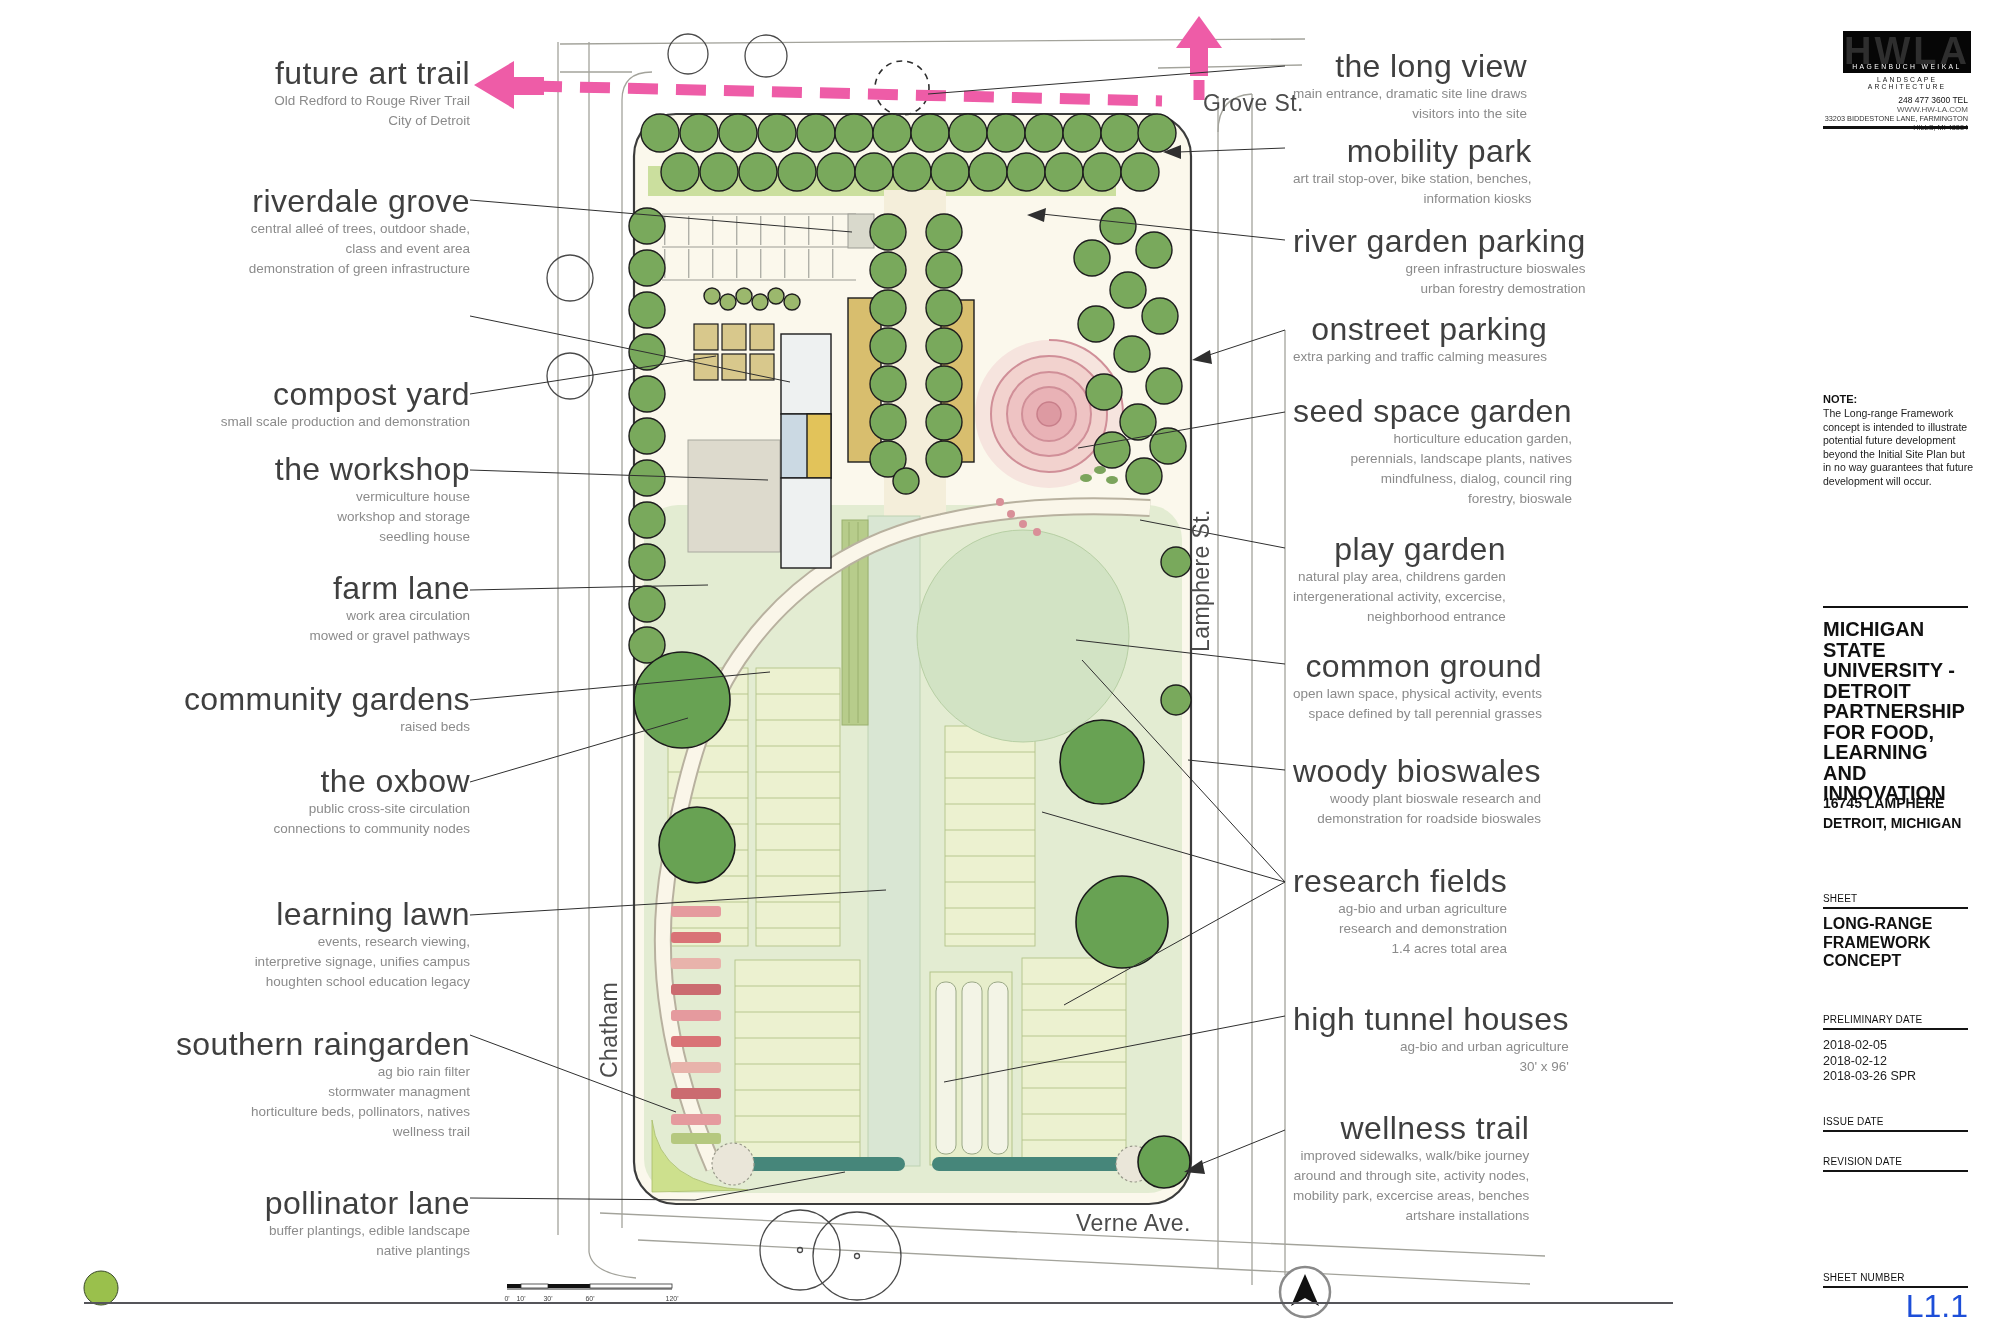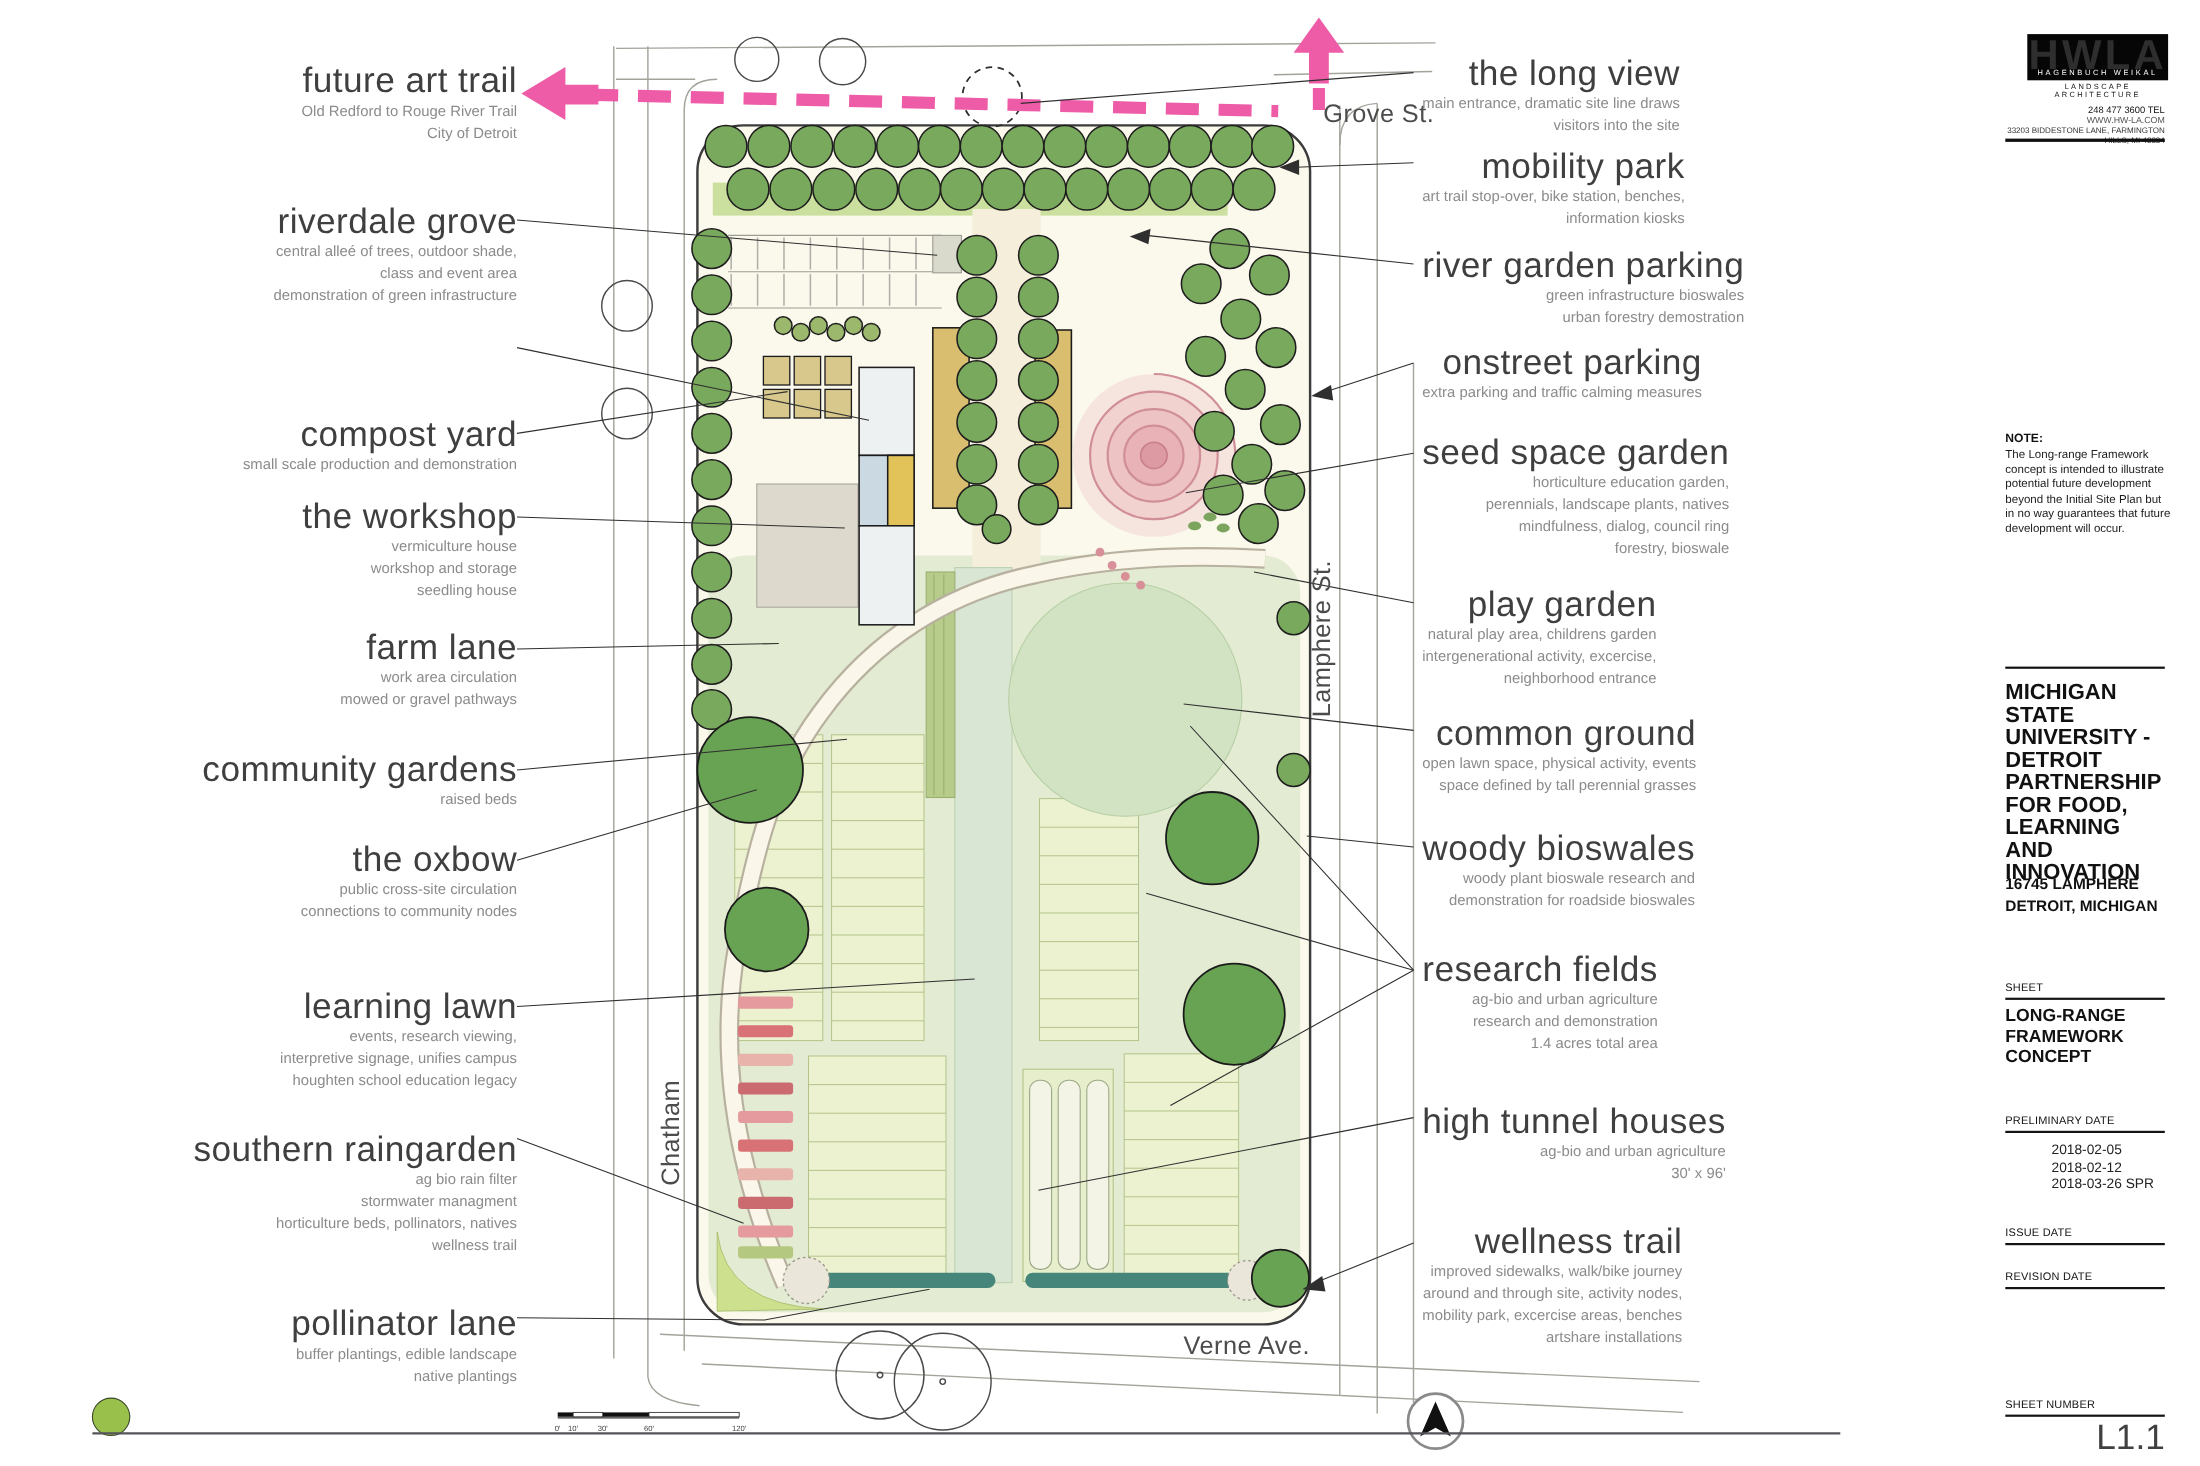--- a/index.html
+++ b/index.html
@@ -23,22 +23,22 @@
   .tb-contact .w{font-size:8px;color:#555;}
   .tb-contact .a{font-size:7.3px;color:#333;}
   .tb-rule{position:absolute;left:1823px;width:145px;background:#111;}
   .tb-note-label{left:1823px;top:393px;font-weight:bold;font-size:11px;}
   .tb-note{left:1823px;top:407px;width:152px;font-size:10.5px;line-height:13.6px;white-space:pre-line;color:#1c1c1c;}
   .tb-project{left:1823px;top:619px;width:152px;font-weight:bold;font-size:20px;line-height:20.5px;white-space:pre-line;}
   .tb-siteaddr{left:1823px;top:793px;width:152px;font-weight:bold;font-size:14px;line-height:20px;white-space:pre-line;}
   .tb-sec{left:1823px;width:145px;font-weight:normal;font-size:10px;letter-spacing:.2px;
           border-bottom:2px solid #141414;padding-bottom:3px;}
   .tb-sheetname{left:1823px;top:915px;font-weight:bold;font-size:16px;line-height:18.5px;white-space:pre-line;}
-  .tb-dates{left:1823px;top:1038px;font-size:12.5px;line-height:15.5px;white-space:pre-line;color:#222;margin-left:42px;}
-  .tb-sheetnum{left:1823px;top:1288px;width:145px;text-align:right;font-size:32px;color:#404040;}
+  .tb-dates{left:1823px;top:1038px;font-size:12.5px;line-height:15.5px;white-space:pre-line;color:#222;}
+  .tb-sheetnum{left:1823px;top:1288px;width:145px;text-align:right;font-size:32px;color:#1d4ed8;}
 </style>
 </head>
 <body>
 
 <div class="canvas">
 
 <svg width="2000" height="1333" viewBox="0 0 2000 1333">
 
   <g stroke="#a3a39b" stroke-width="1.3" fill="none">
     <line x1="558" y1="42" x2="558" y2="1235"></line>

